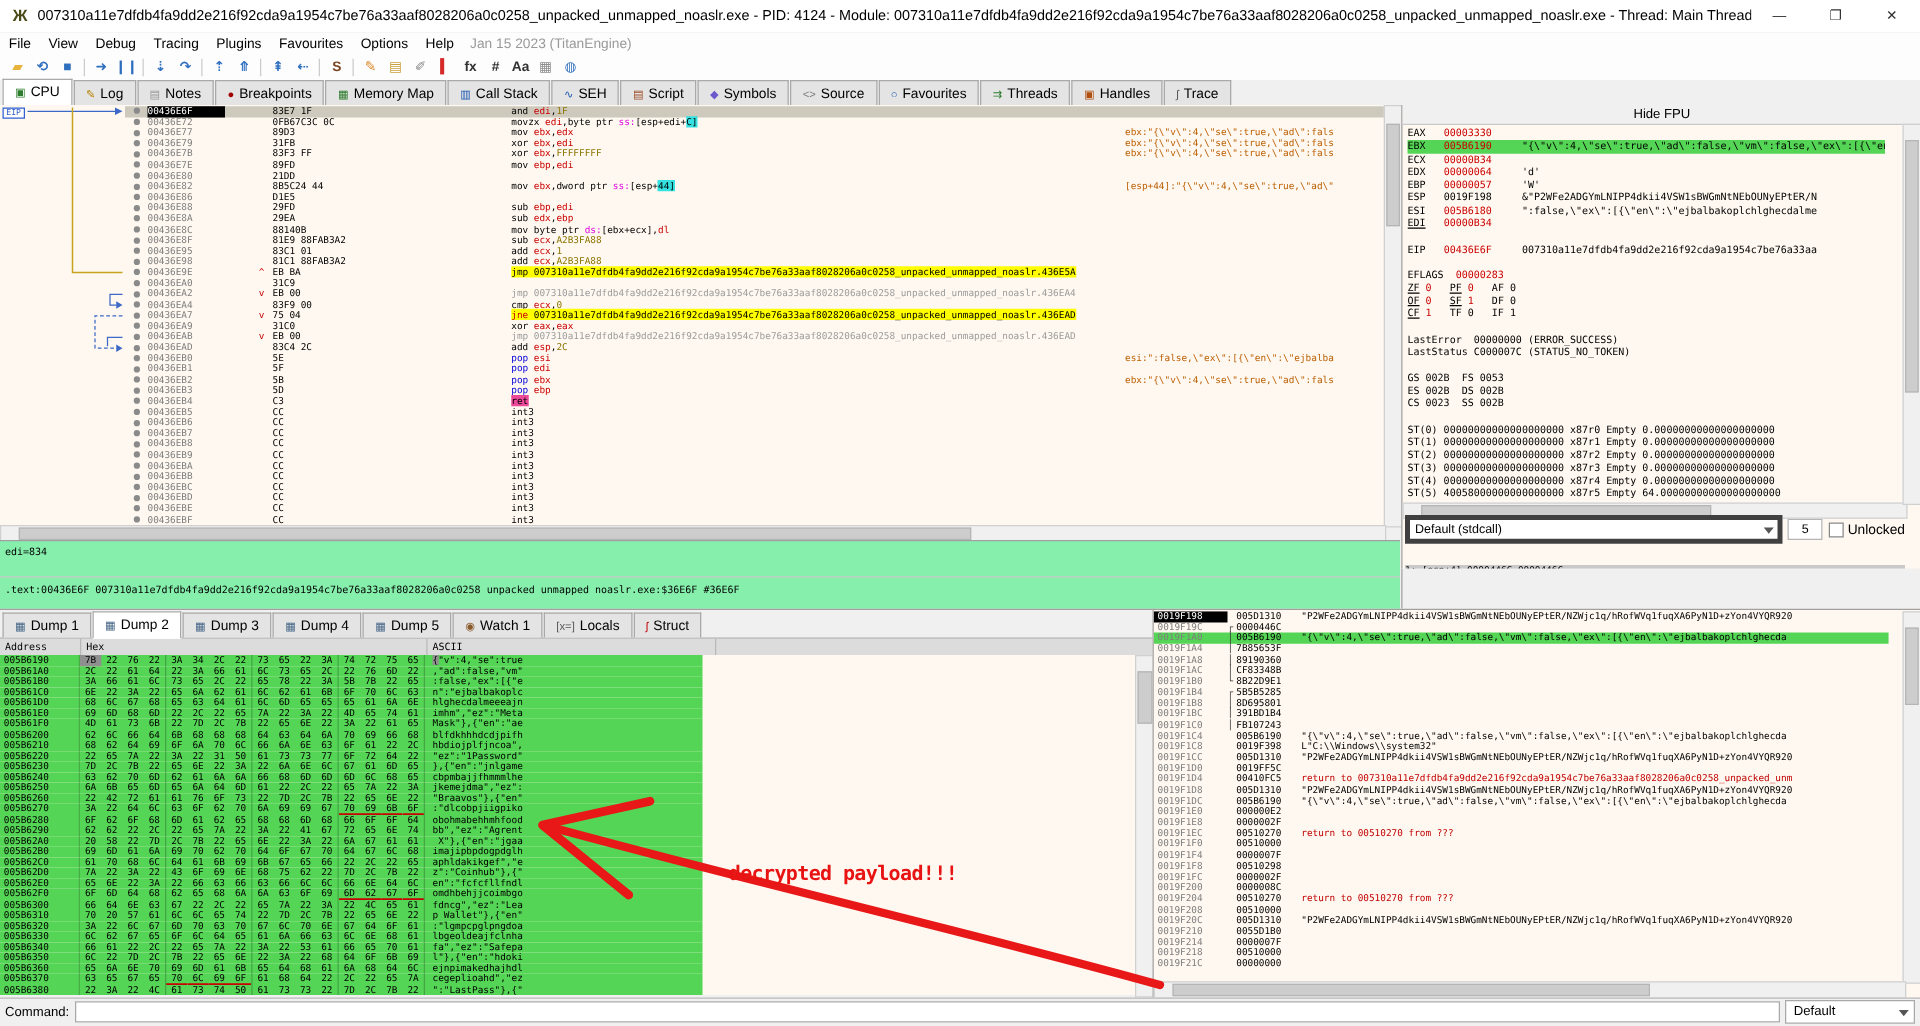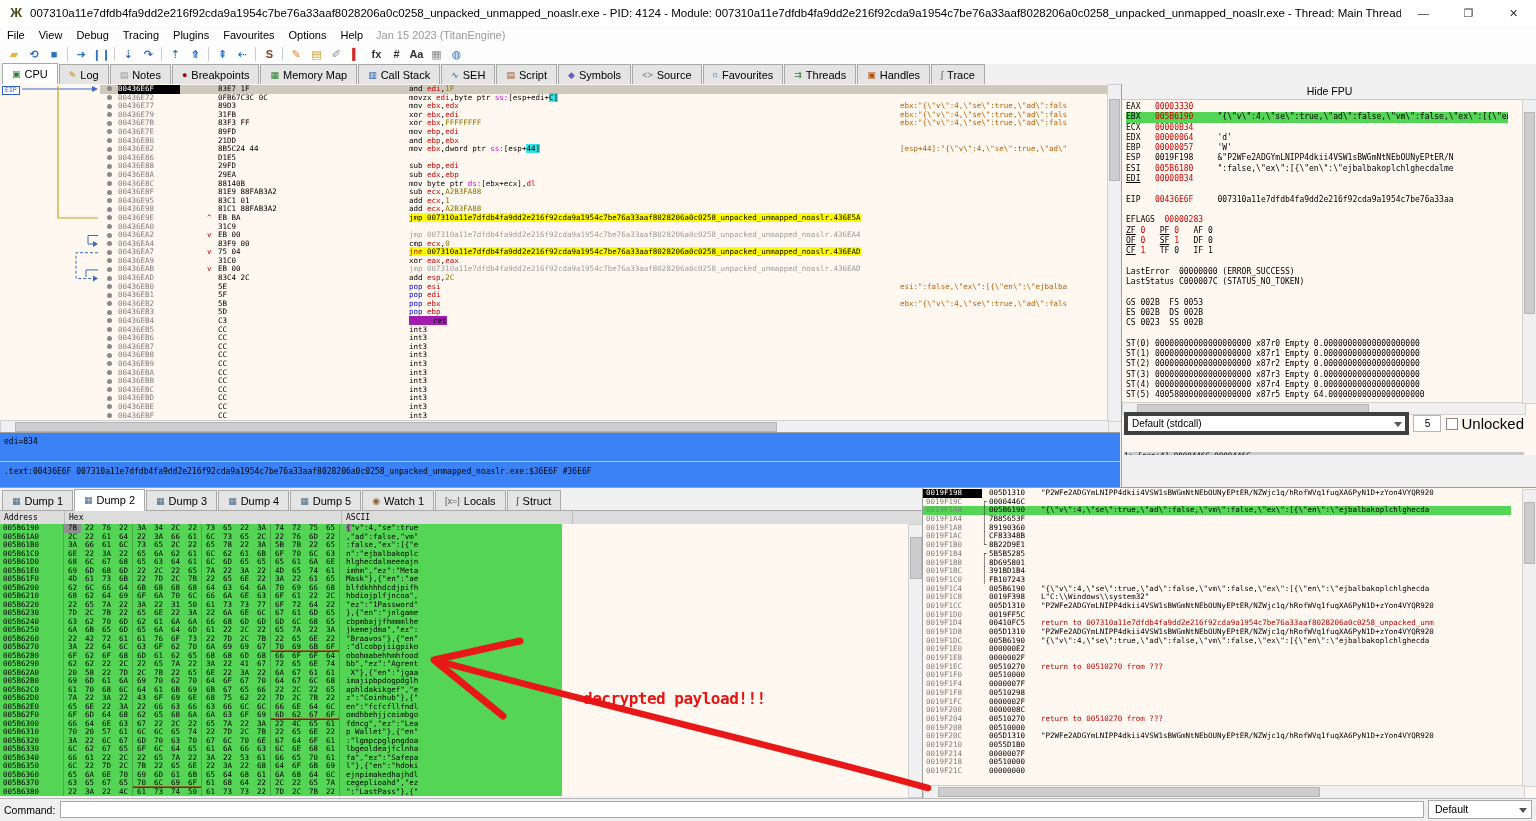--- a/index.html
+++ b/index.html
@@ -38,21 +38,21 @@
   .tokens{display:inline;}
   .tokens.hl{background:#ffff00;}
   .tokens.dim .tok{color:#9c9c9c !important;}
   .tok.m,.tok.t,.tok.k{color:#000;}
   .tok.r{color:#ca0000;}
   .tok.j{color:#ca0000;}
   .tok.n{color:#8b7500;}
   .tok.s{color:#dd00dd;}
   .tok.b{color:#0000d8;}
   .tok.mem{background:#35e1e1;color:#000;}
-  .tok.ret{background:#a21caf;color:#000;padding-left:24px;}
+  .tok.ret{background:#ec4899;color:#000;}
   .dcomment{position:absolute;left:800px;top:0;width:218px;overflow:hidden;color:#bb5e00;}
   #eipbox{position:absolute;left:2px;top:2px;border:1px solid #2f5fd0;color:#2f5fd0;font-size:6.5px;line-height:7px;padding:0 2px;background:#fff;font-family:"DejaVu Sans Mono",monospace;}
   #dis-vscroll{position:absolute;right:0;top:84px;width:13px;height:336px;}
   #dis-hscroll{position:absolute;left:0;top:420px;width:1120px;height:12px;}
   
   .sb{background:#f0f0f0;border:1px solid #d0d0d0;position:absolute;}
   .sb .thumb{position:absolute;background:#cdcdcd;border:1px solid #b5b5b5;}
   
   #regs{position:absolute;left:1121px;top:84px;width:415px;height:371px;background:#fff8f0;border-left:1px solid #a0a0a0;overflow:hidden;}
   #regs-header{height:15px;background:#f0f0f0;border-bottom:1px solid #c9c9c9;text-align:center;font-size:10.5px;line-height:15px;}
@@ -62,27 +62,27 @@
   .rtok.k{color:#000;}
   .rtok.vr{color:#ca0000;}
   .rtok.ul{color:#000;text-decoration:underline;}
   .rtok.str{color:#000;}
   #regs-hscroll{position:absolute;left:0;top:318px;width:402px;height:11px;}
   #regs-vscroll{position:absolute;right:0;top:15px;width:13px;height:303px;}
   #conv-row{position:absolute;left:2px;top:331px;width:400px;height:17px;display:flex;align-items:center;font-size:10px;}
   #conv-sel{flex:1;border:4px solid #404040;background:#fff;height:15px;line-height:15px;padding:0 4px;position:relative;}
   #conv-sel .dd{position:absolute;right:3px;top:6px;border-left:4px solid transparent;border-right:4px solid transparent;border-top:5px solid #555;}
   #conv-spin{width:26px;height:15px;border:1px solid #b5b5b5;background:#fff;margin-left:4px;text-align:center;line-height:15px;position:relative;}
-  #conv-chk{display:flex;align-items:center;margin-left:5px;font-size:15px;}
+  #conv-chk{display:flex;align-items:center;margin-left:5px;font-size:11px;}
   #conv-chk .box{width:10px;height:10px;border:1px solid #888;background:#fff;margin-right:3px;}
   #args{position:absolute;left:2px;top:368px;width:400px;}
   .argline{height:8.8px;line-height:8.8px;font-size:7.5px;white-space:pre;overflow:hidden;font-family:"DejaVu Sans Mono",monospace;}
   .argline.sel{background:#c9c9c9;}
   
-  #infobox{position:absolute;left:0;top:432px;width:1120px;height:55px;background:#3b82f6;border-top:1px solid #a0a0a0;}
+  #infobox{position:absolute;left:0;top:432px;width:1120px;height:55px;background:#86efac;border-top:1px solid #a0a0a0;}
   #info1{font-size:8px;padding:4px 0 0 4px;height:24px;font-family:"DejaVu Sans Mono",monospace;}
   #info2{font-size:8px;border-top:1px solid #c9c9c9;padding:5px 0 0 4px;font-family:"DejaVu Sans Mono",monospace;white-space:pre;overflow:hidden;}
   #regs-below{position:absolute;left:1121px;top:455px;width:415px;height:32px;background:#f0f0f0;border-left:1px solid #a0a0a0;}
   
   #dump{position:absolute;left:0;top:487px;width:922px;height:311px;background:#f0f0f0;border-top:1px solid #a0a0a0;}
   #dumptabs{height:22px;display:flex;align-items:flex-end;padding-left:2px;border-bottom:1px solid #a9a9a9;}
   #dumphead{height:13px;background:#dcdcdc;border-bottom:1px solid #b9b9b9;display:flex;font-size:8px;line-height:13px;font-family:"DejaVu Sans Mono",monospace;}
   #dh-addr{width:60px;padding-left:4px;border-right:1px solid #b9b9b9;}
   #dh-hex{width:272px;padding-left:4px;border-right:1px solid #b9b9b9;}
   #dh-ascii{width:226px;padding-left:4px;border-right:1px solid #b9b9b9;}
@@ -248,21 +248,21 @@
       <polygon points="93,191.5 98,194.5 93,197.5" fill="#3c68c8"></polygon>
       <path d="M98,185.9 H86 V193" fill="none" stroke="#3c68c8" stroke-width="1"></path>
     </svg>
     <div id="disasm-rows">
         <div class="drow cur"><span class="dot"><i></i></span><span class="daddr">00436E6F</span><span class="dbytes">83E7 1F</span><span class="dinstr"><span class="tokens"><span class="tok m">and </span><span class="tok r">edi</span><span class="tok t">,</span><span class="tok n">1F</span></span></span></div>
         <div class="drow"><span class="dot"><i></i></span><span class="daddr">00436E72</span><span class="dbytes">0FB67C3C 0C</span><span class="dinstr"><span class="tokens"><span class="tok m">movzx </span><span class="tok r">edi</span><span class="tok t">,byte ptr </span><span class="tok s">ss:</span><span class="tok t">[esp+edi+</span><span class="tok mem">C]</span></span></span></div>
         <div class="drow"><span class="dot"><i></i></span><span class="daddr">00436E77</span><span class="dbytes">89D3</span><span class="dinstr"><span class="tokens"><span class="tok m">mov </span><span class="tok r">ebx</span><span class="tok t">,</span><span class="tok r">edx</span></span></span><span class="dcomment">ebx:"{\"v\":4,\"se\":true,\"ad\":fals</span></div>
         <div class="drow"><span class="dot"><i></i></span><span class="daddr">00436E79</span><span class="dbytes">31FB</span><span class="dinstr"><span class="tokens"><span class="tok m">xor </span><span class="tok r">ebx</span><span class="tok t">,</span><span class="tok r">edi</span></span></span><span class="dcomment">ebx:"{\"v\":4,\"se\":true,\"ad\":fals</span></div>
         <div class="drow"><span class="dot"><i></i></span><span class="daddr">00436E7B</span><span class="dbytes">83F3 FF</span><span class="dinstr"><span class="tokens"><span class="tok m">xor </span><span class="tok r">ebx</span><span class="tok t">,</span><span class="tok n">FFFFFFFF</span></span></span><span class="dcomment">ebx:"{\"v\":4,\"se\":true,\"ad\":fals</span></div>
         <div class="drow"><span class="dot"><i></i></span><span class="daddr">00436E7E</span><span class="dbytes">89FD</span><span class="dinstr"><span class="tokens"><span class="tok m">mov </span><span class="tok r">ebp</span><span class="tok t">,</span><span class="tok r">edi</span></span></span></div>
-        <div class="drow"><span class="dot"><i></i></span><span class="daddr">00436E80</span><span class="dbytes">21DD</span><span class="dinstr"><span class="tokens"><span class="tok m">and </span><span class="tok r">ebp</span><span class="tok t">,</span><span class="tok r">ebx</span></span></span></div>
+        <div class="drow"><span class="dot"><i></i></span><span class="daddr">00436E80</span><span class="dbytes">21DD</span></div>
         <div class="drow"><span class="dot"><i></i></span><span class="daddr">00436E82</span><span class="dbytes">8B5C24 44</span><span class="dinstr"><span class="tokens"><span class="tok m">mov </span><span class="tok r">ebx</span><span class="tok t">,dword ptr </span><span class="tok s">ss:</span><span class="tok t">[esp+</span><span class="tok mem">44]</span></span></span><span class="dcomment">[esp+44]:"{\"v\":4,\"se\":true,\"ad\"</span></div>
         <div class="drow"><span class="dot"><i></i></span><span class="daddr">00436E86</span><span class="dbytes">D1E5</span></div>
         <div class="drow"><span class="dot"><i></i></span><span class="daddr">00436E88</span><span class="dbytes">29FD</span><span class="dinstr"><span class="tokens"><span class="tok m">sub </span><span class="tok r">ebp</span><span class="tok t">,</span><span class="tok r">edi</span></span></span></div>
         <div class="drow"><span class="dot"><i></i></span><span class="daddr">00436E8A</span><span class="dbytes">29EA</span><span class="dinstr"><span class="tokens"><span class="tok m">sub </span><span class="tok r">edx</span><span class="tok t">,</span><span class="tok r">ebp</span></span></span></div>
         <div class="drow"><span class="dot"><i></i></span><span class="daddr">00436E8C</span><span class="dbytes">88140B</span><span class="dinstr"><span class="tokens"><span class="tok m">mov </span><span class="tok t">byte ptr </span><span class="tok s">ds:</span><span class="tok t">[ebx+ecx]</span><span class="tok t">,</span><span class="tok r">dl</span></span></span></div>
         <div class="drow"><span class="dot"><i></i></span><span class="daddr">00436E8F</span><span class="dbytes">81E9 88FAB3A2</span><span class="dinstr"><span class="tokens"><span class="tok m">sub </span><span class="tok r">ecx</span><span class="tok t">,</span><span class="tok n">A2B3FA88</span></span></span></div>
         <div class="drow"><span class="dot"><i></i></span><span class="daddr">00436E95</span><span class="dbytes">83C1 01</span><span class="dinstr"><span class="tokens"><span class="tok m">add </span><span class="tok r">ecx</span><span class="tok t">,</span><span class="tok n">1</span></span></span></div>
         <div class="drow"><span class="dot"><i></i></span><span class="daddr">00436E98</span><span class="dbytes">81C1 88FAB3A2</span><span class="dinstr"><span class="tokens"><span class="tok m">add </span><span class="tok r">ecx</span><span class="tok t">,</span><span class="tok n">A2B3FA88</span></span></span></div>
         <div class="drow"><span class="dot"><i></i></span><span class="daddr">00436E9E</span><span class="dbytes"><span class="mk">^</span>EB BA</span><span class="dinstr"><span class="tokens hl"><span class="tok m">jmp </span><span class="tok t">007310a11e7dfdb4fa9dd2e216f92cda9a1954c7be76a33aaf8028206a0c0258_unpacked_unmapped_noaslr.436E5A</span></span></span></div>
         <div class="drow"><span class="dot"><i></i></span><span class="daddr">00436EA0</span><span class="dbytes">31C9</span></div>

